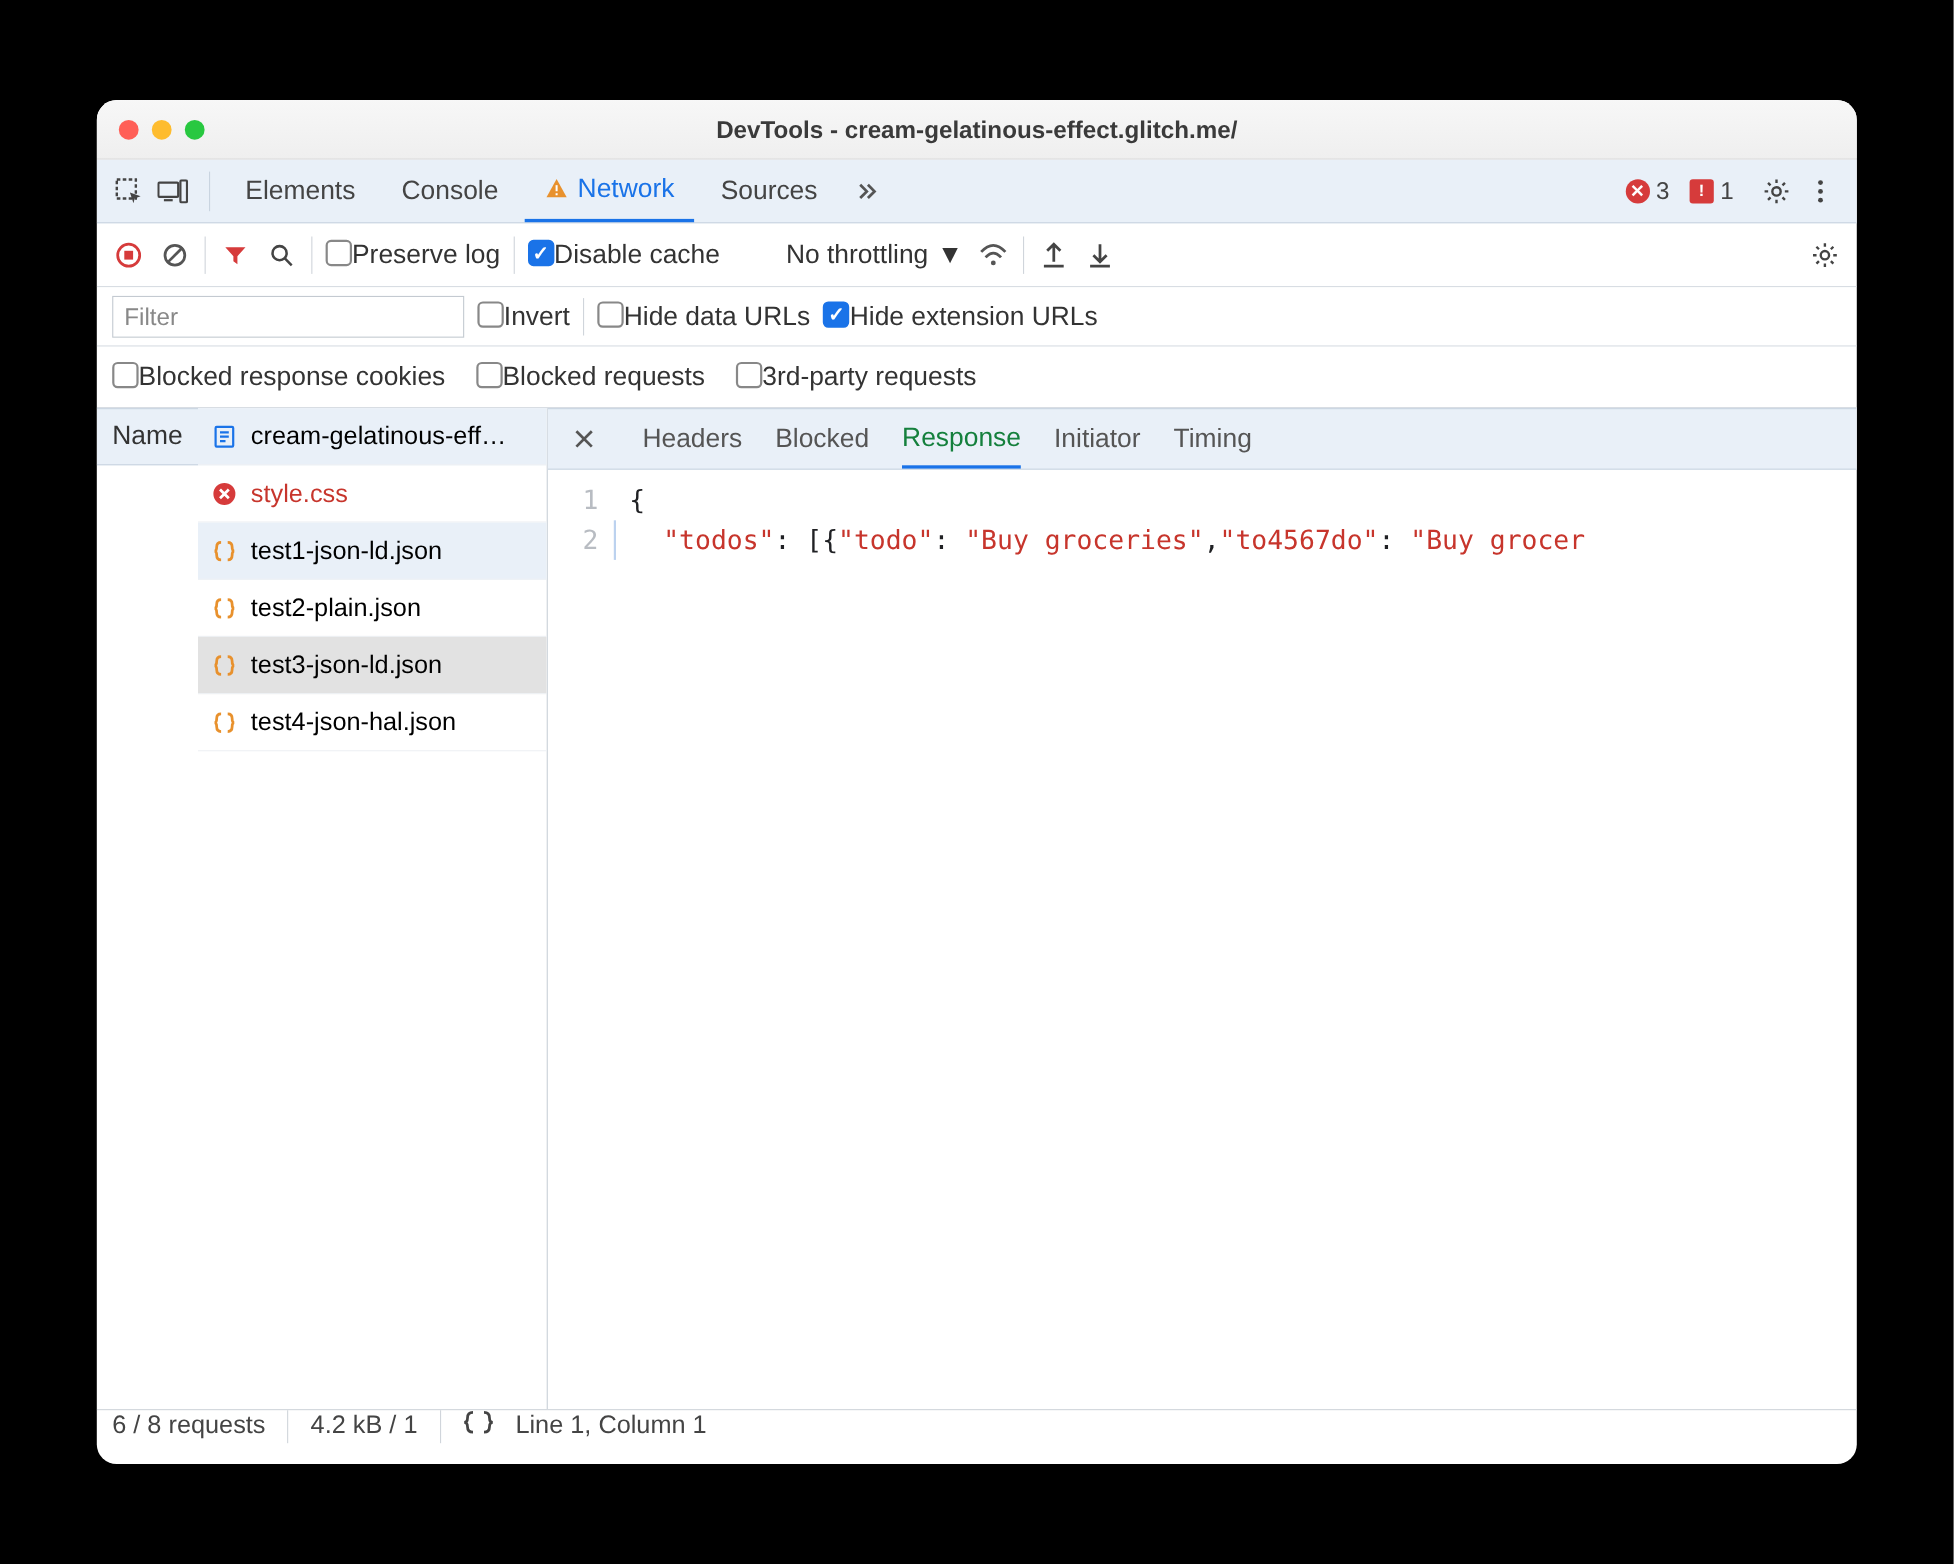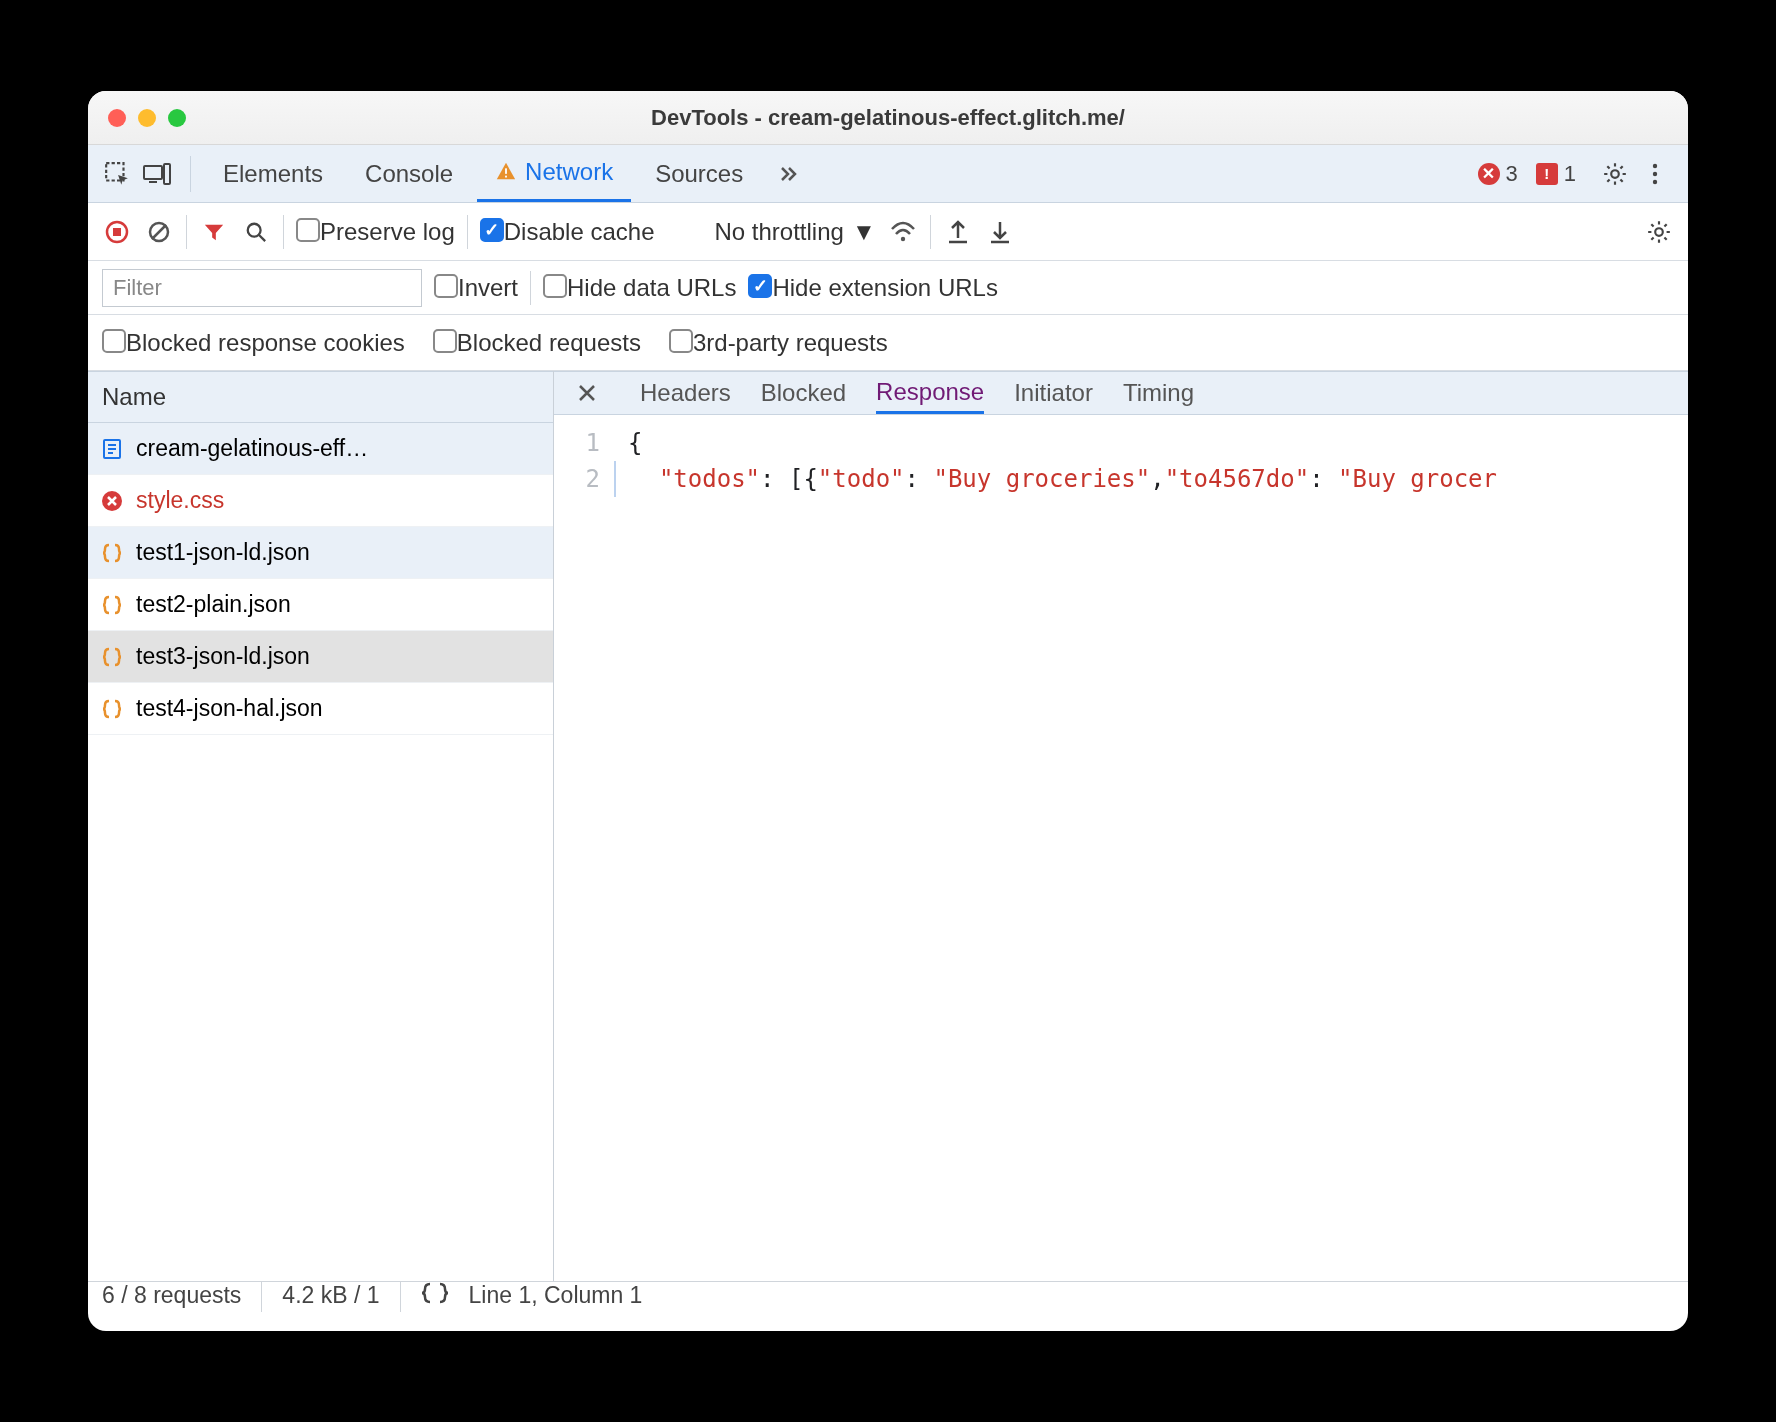--- a/index.html
+++ b/index.html
@@ -84,42 +84,42 @@
   .filter-input::placeholder{color:#888;}
   .throttle { display:flex;align-items:center;gap:8px;margin-left:48px; }
   .chip {
     height: 38px; padding: 0 14px; border:1px solid #c4cad1; border-radius:10px;
     display:flex;align-items:center;font-size:22px; background:#fff; cursor:pointer;
   }
   .chip.active{ background:#d7e6fb;border-color:#9cbdf1;color:#1a4d9e;}
   
   .split { flex:1; display:flex; min-height:0; }
   .left {
-    width: 466px; border-right:1px solid #c9d0d8; display:flex;flex-direction:column;
+    width: 410px; border-right:1px solid #c9d0d8; display:flex;
   }
   .left-header{
     height:52px;background:#e9f0f8;border-bottom:1px solid #c9d4e0;
     display:flex;align-items:center;padding:0 14px;font-size:24px;color:#333;border-top:1px solid #c9d4e0;
   }
   .req-list{ flex:1; overflow:auto; font-size:23px;}
   .req-item{
     height:52px;display:flex;align-items:center;gap:12px;padding:0 12px;
     border-bottom:1px solid #eef1f4; cursor:pointer; white-space:nowrap;overflow:hidden;text-overflow:ellipsis;
   }
   .req-item.sel { background:#e2e2e2;}
   .req-item.hl { background:#e9f0f8;}
   .req-item.err { color:#c7352c;}
   .req-icon{width:24px;height:24px;flex-shrink:0;display:flex;align-items:center;justify-content:center;}
   .right { flex:1; display:flex;flex-direction:column;min-width:0;}
   .right-tabs{
-    height:44px;background:#e9f0f8;border-bottom:1px solid #c9d4e0;border-top:1px solid #c9d4e0;
+    height:56px;background:#e9f0f8;border-bottom:1px solid #c9d4e0;border-top:1px solid #c9d4e0;
     display:flex;align-items:center;gap:30px;padding:0 18px;font-size:24px;color:#555;
   }
   .rtab{height:100%;display:flex;align-items:center;cursor:pointer;}
-  .rtab.active{color:#701a75;border-bottom:3px solid #1a73e8;}
+  .rtab.active{color:#15803d;border-bottom:3px solid #1a73e8;}
   .close-x{width:30px;height:30px;display:flex;align-items:center;justify-content:center;cursor:pointer;color:#555;margin-right:8px;}
   .code{
     flex:1;overflow:auto;font-family:ui-monospace,Menlo,Consolas,monospace;
     font-size:24px;line-height:36px;padding:10px 0;
   }
   .code-row{display:flex;}
   .gutter{width:60px;text-align:right;color:#b8bcc2;padding-right:14px;user-select:none;}
   .gline{border-left:2px solid #d5dae0;padding-left:14px;white-space:pre;}
   .tok-p{color:#202124;}
   .tok-k{color:#c7352c;}

